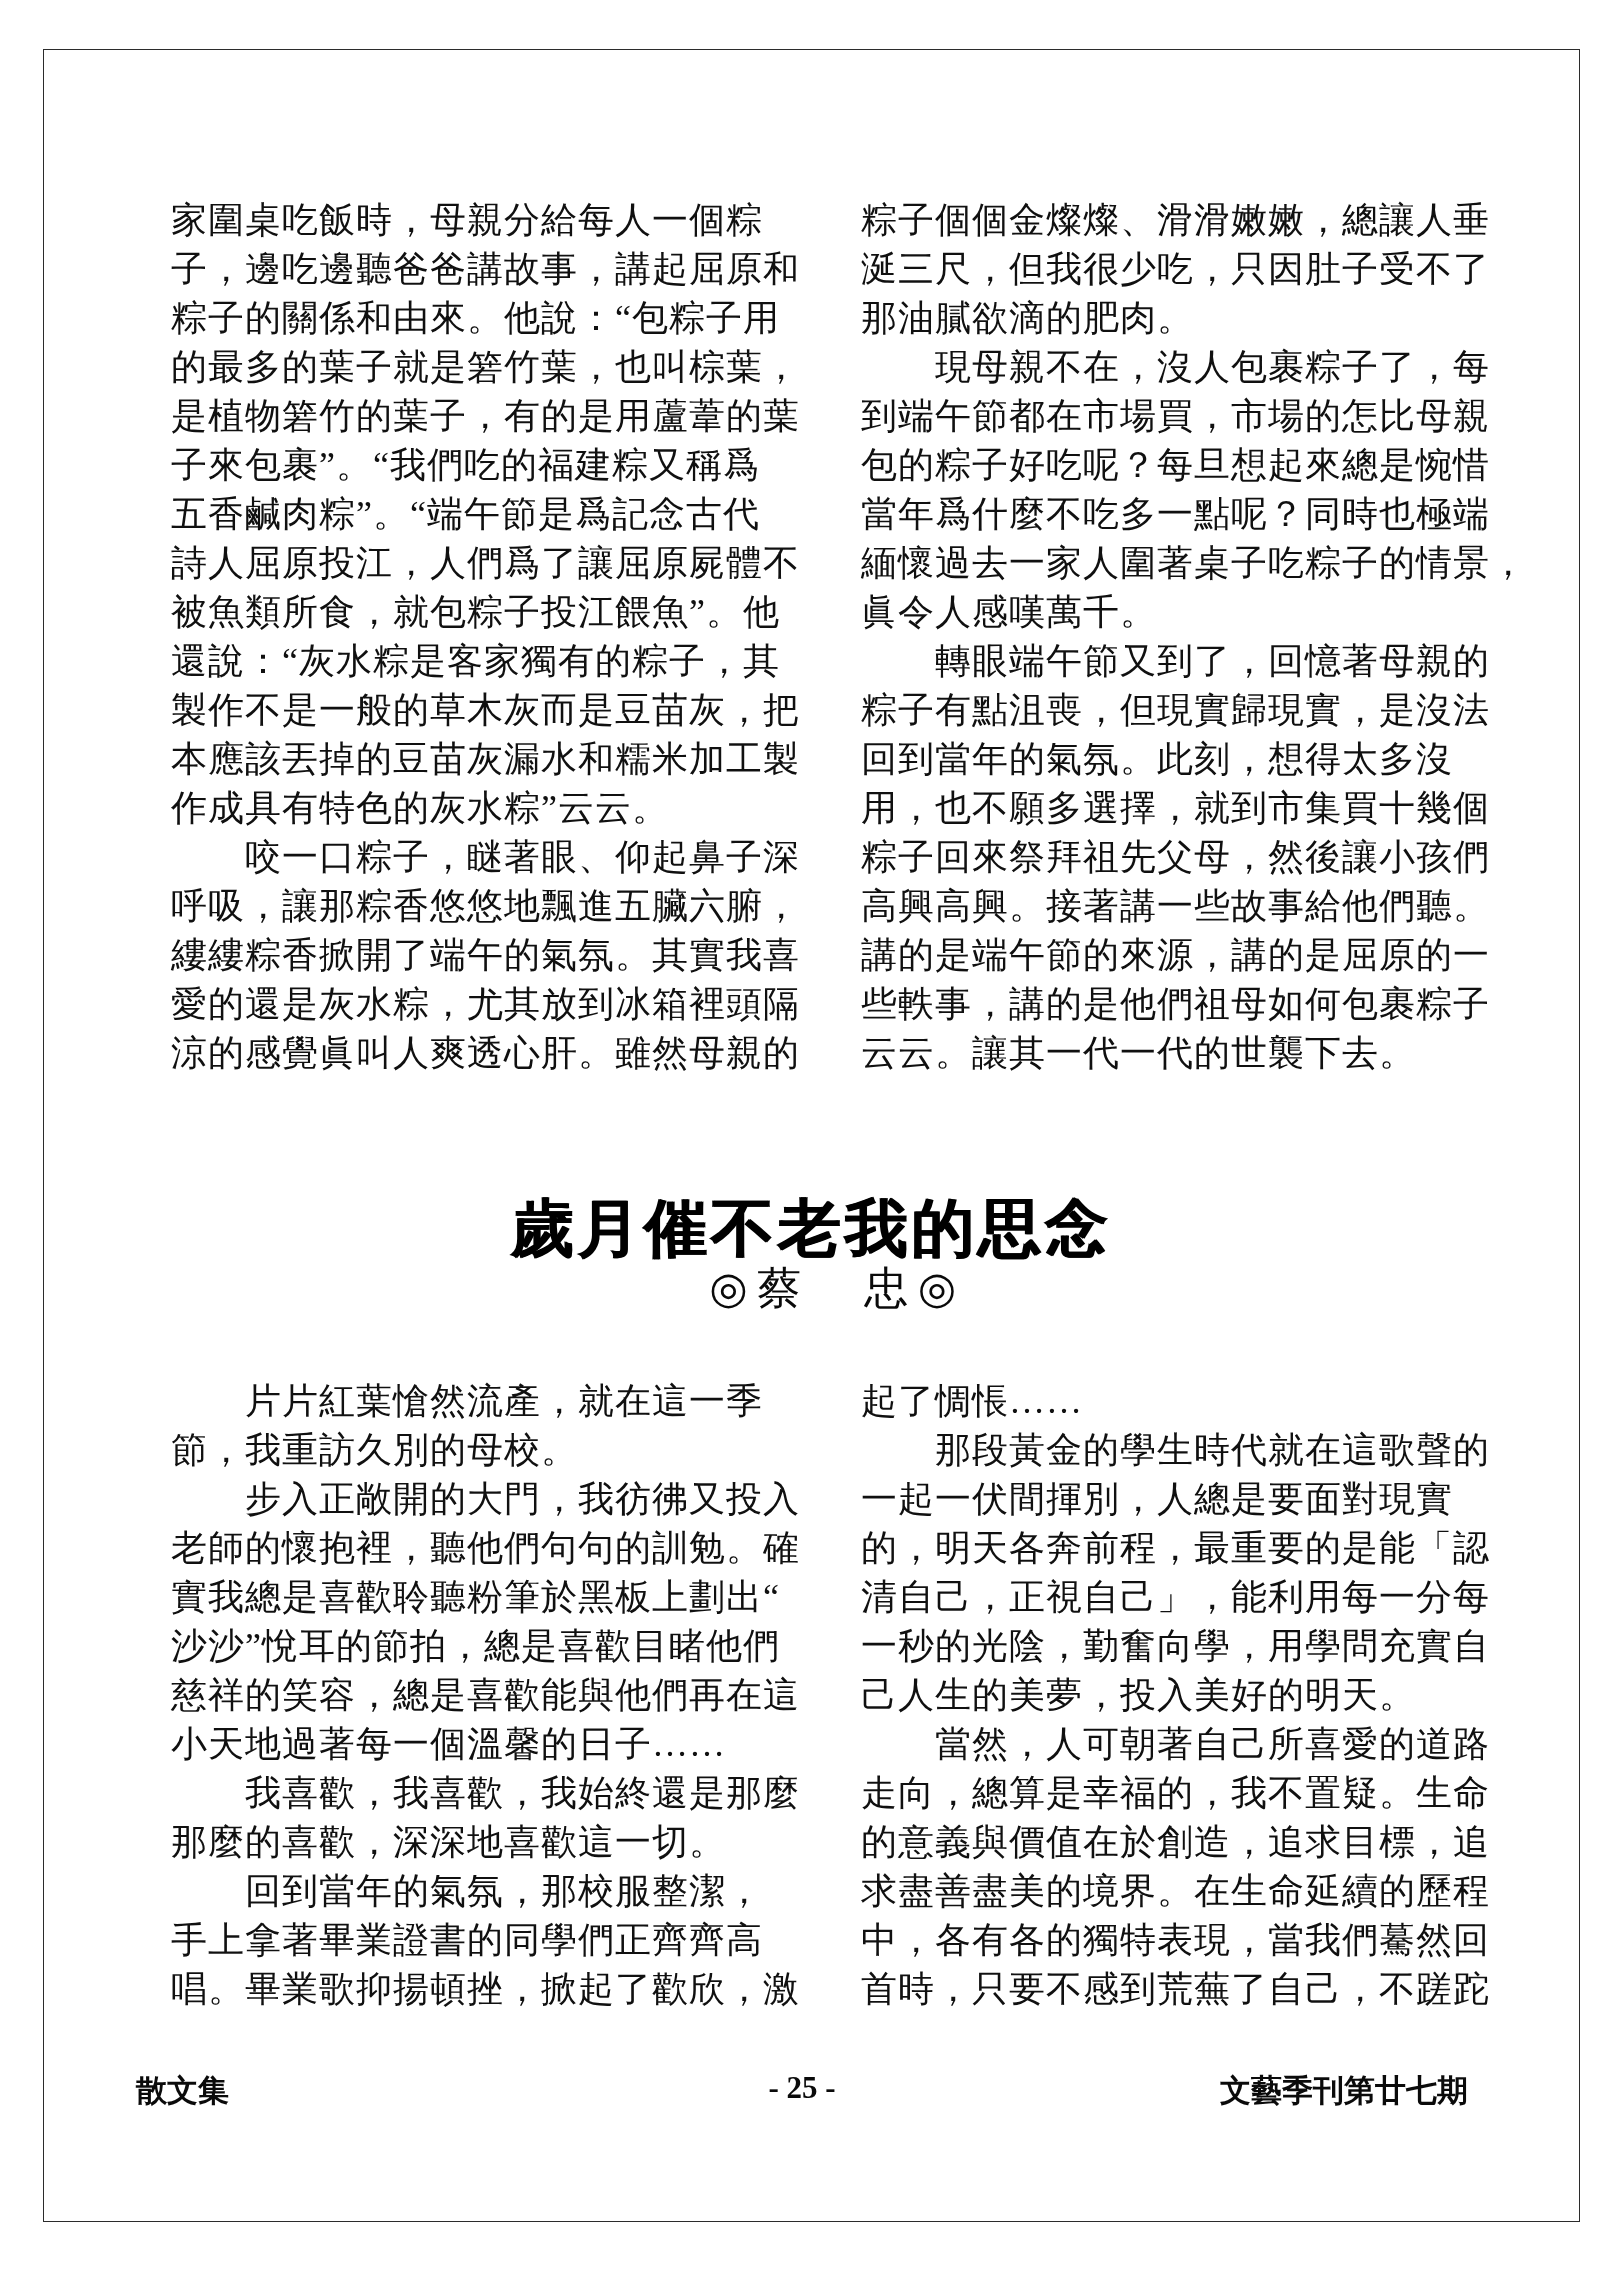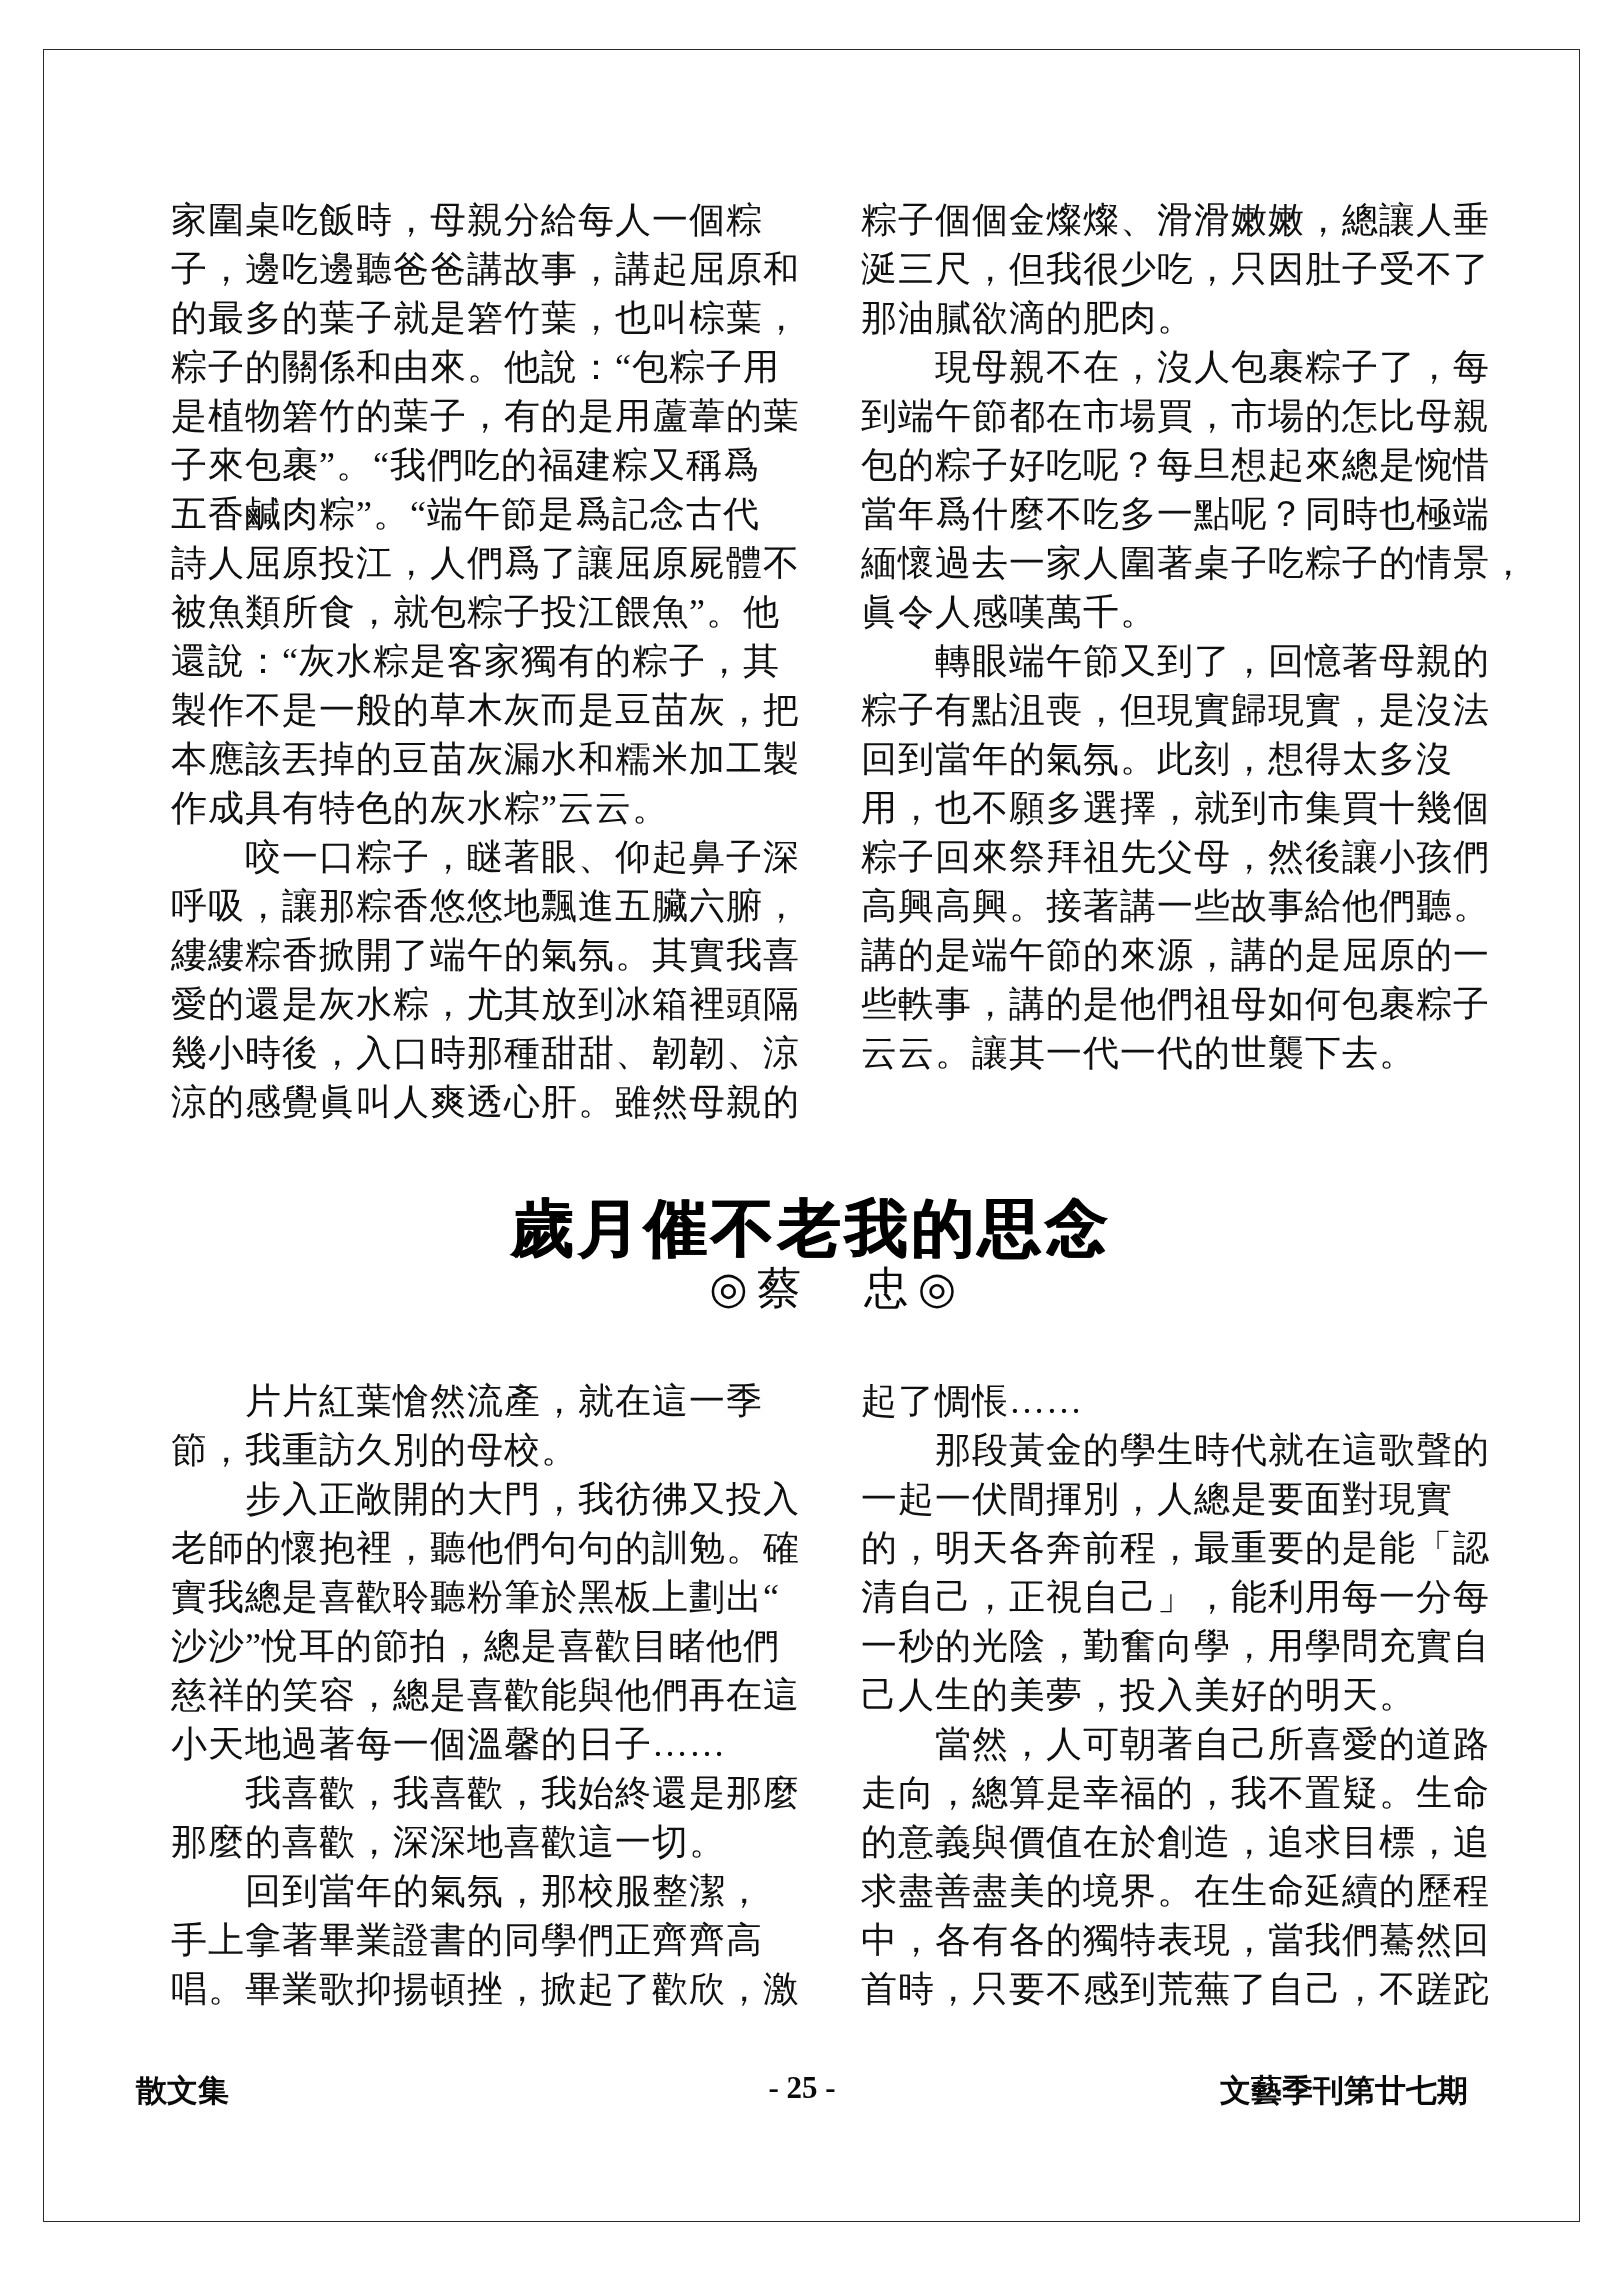--- a/index.html
+++ b/index.html
@@ -82,36 +82,35 @@
 </head>
 <body>
 
 <div class="page">
 
   <div class="frame"></div>
 
   <div class="col" id="a1-left">
       <div class="text-line">家圍桌吃飯時，母親分給每人一個粽</div>
       <div class="text-line">子，邊吃邊聽爸爸講故事，講起屈原和</div>
+      <div class="text-line">粽子的關係和由來。他說：“包粽子用</div>
       <div class="text-line">的最多的葉子就是箬竹葉，也叫棕葉，</div>
-      <div class="text-line">粽子的關係和由來。他說：“包粽子用</div>
       <div class="text-line">是植物箬竹的葉子，有的是用蘆葦的葉</div>
       <div class="text-line">子來包裹”。“我們吃的福建粽又稱爲</div>
       <div class="text-line">五香鹹肉粽”。“端午節是爲記念古代</div>
       <div class="text-line">詩人屈原投江，人們爲了讓屈原屍體不</div>
       <div class="text-line">被魚類所食，就包粽子投江餵魚”。他</div>
       <div class="text-line">還說：“灰水粽是客家獨有的粽子，其</div>
       <div class="text-line">製作不是一般的草木灰而是豆苗灰，把</div>
       <div class="text-line">本應該丟掉的豆苗灰漏水和糯米加工製</div>
       <div class="text-line">作成具有特色的灰水粽”云云。</div>
       <div class="text-line">　　咬一口粽子，瞇著眼、仰起鼻子深</div>
       <div class="text-line">呼吸，讓那粽香悠悠地飄進五臟六腑，</div>
       <div class="text-line">縷縷粽香掀開了端午的氣氛。其實我喜</div>
       <div class="text-line">愛的還是灰水粽，尤其放到冰箱裡頭隔</div>
-      <div class="text-line">幾小時後，入口時那種甜甜、韌韌、涼</div>
       <div class="text-line">涼的感覺眞叫人爽透心肝。雖然母親的</div>
     </div>
 
   <div class="col" id="a1-right">
       <div class="text-line">粽子個個金燦燦、滑滑嫩嫩，總讓人垂</div>
       <div class="text-line">涎三尺，但我很少吃，只因肚子受不了</div>
       <div class="text-line">那油膩欲滴的肥肉。</div>
       <div class="text-line">　　現母親不在，沒人包裹粽子了，每</div>
       <div class="text-line">到端午節都在市場買，市場的怎比母親</div>
       <div class="text-line">包的粽子好吃呢？每旦想起來總是惋惜</div>

